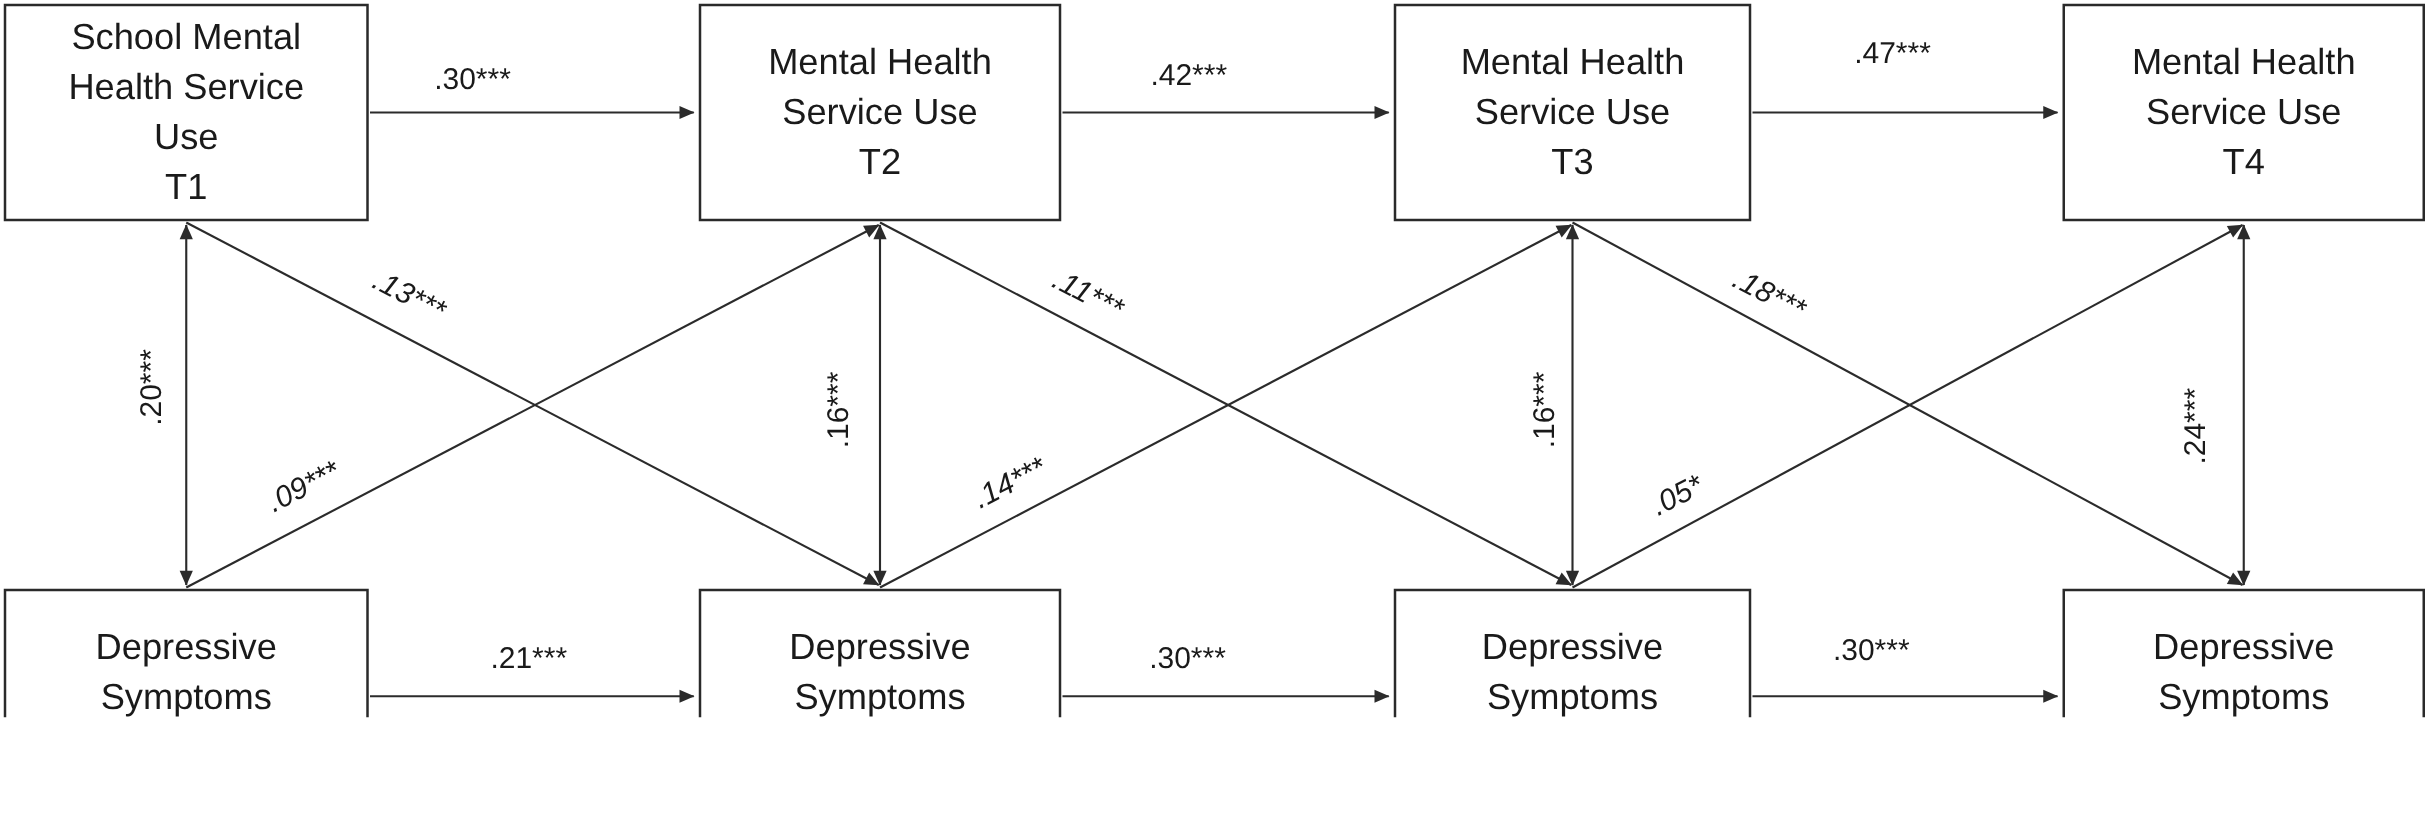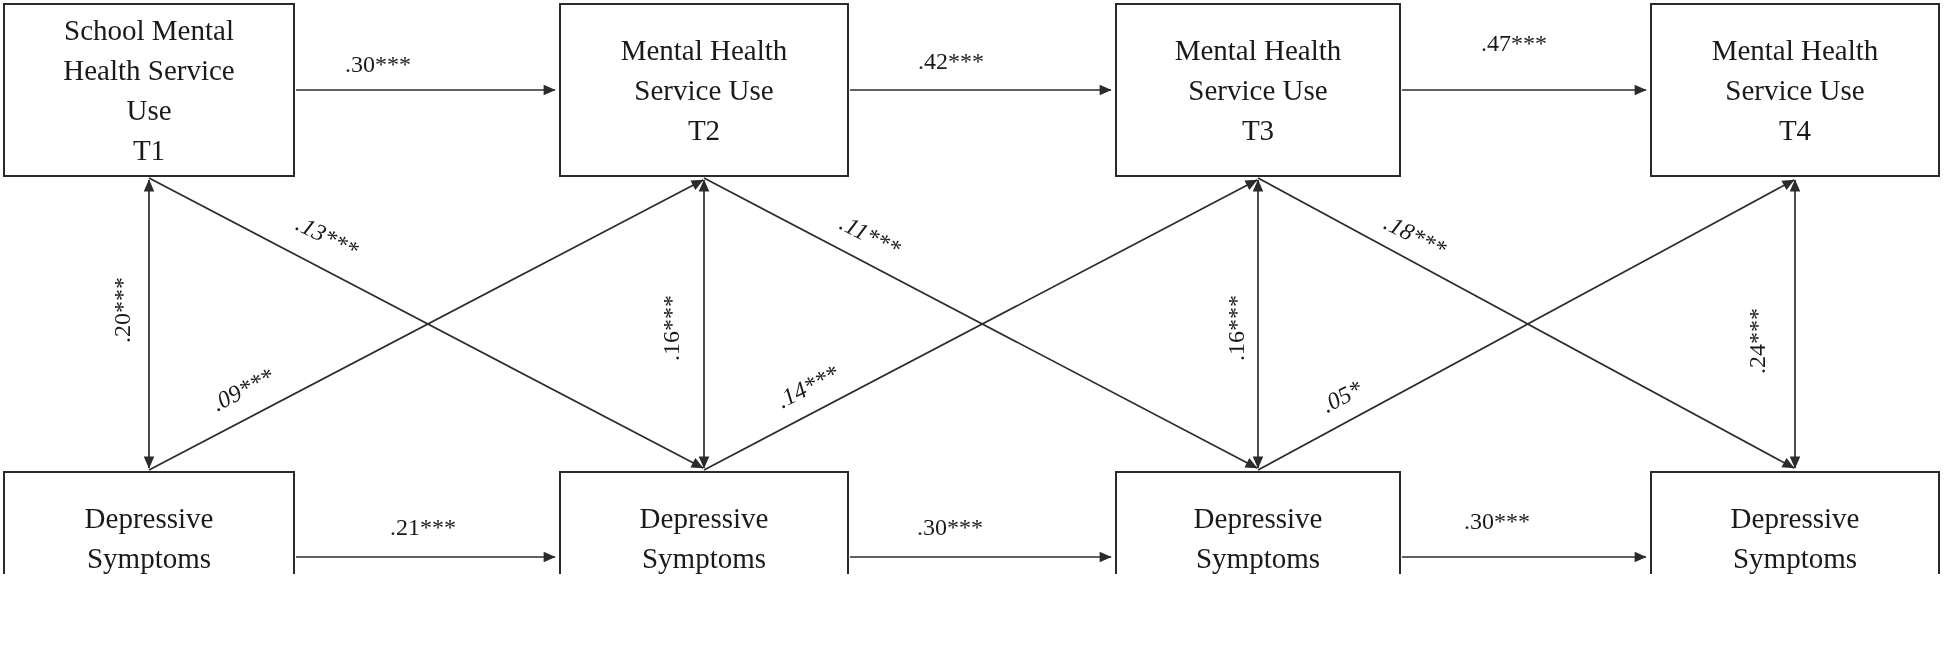--- a/index.html
+++ b/index.html
@@ -1,21 +1,21 @@
 <!DOCTYPE html>
 <html><head>
 <meta charset="utf-8">
 <style>
   html, body { margin: 0; padding: 0; background: #ffffff; }
   .canvas {
     position: relative;
     width: 1944px;
     height: 574px;
     background: #ffffff;
-    font-family: Liberation Serif, serif;
+    font-family: Liberation Sans, sans-serif;
     color: #1a1a1a;
     overflow: hidden;
   }
   svg.connectors {
     position: absolute;
     left: 0; top: 0;
     width: 1944px; height: 651px;
   }
   .ln { stroke: #2b2b2b; stroke-width: 1.7; fill: none; }
   .box {

